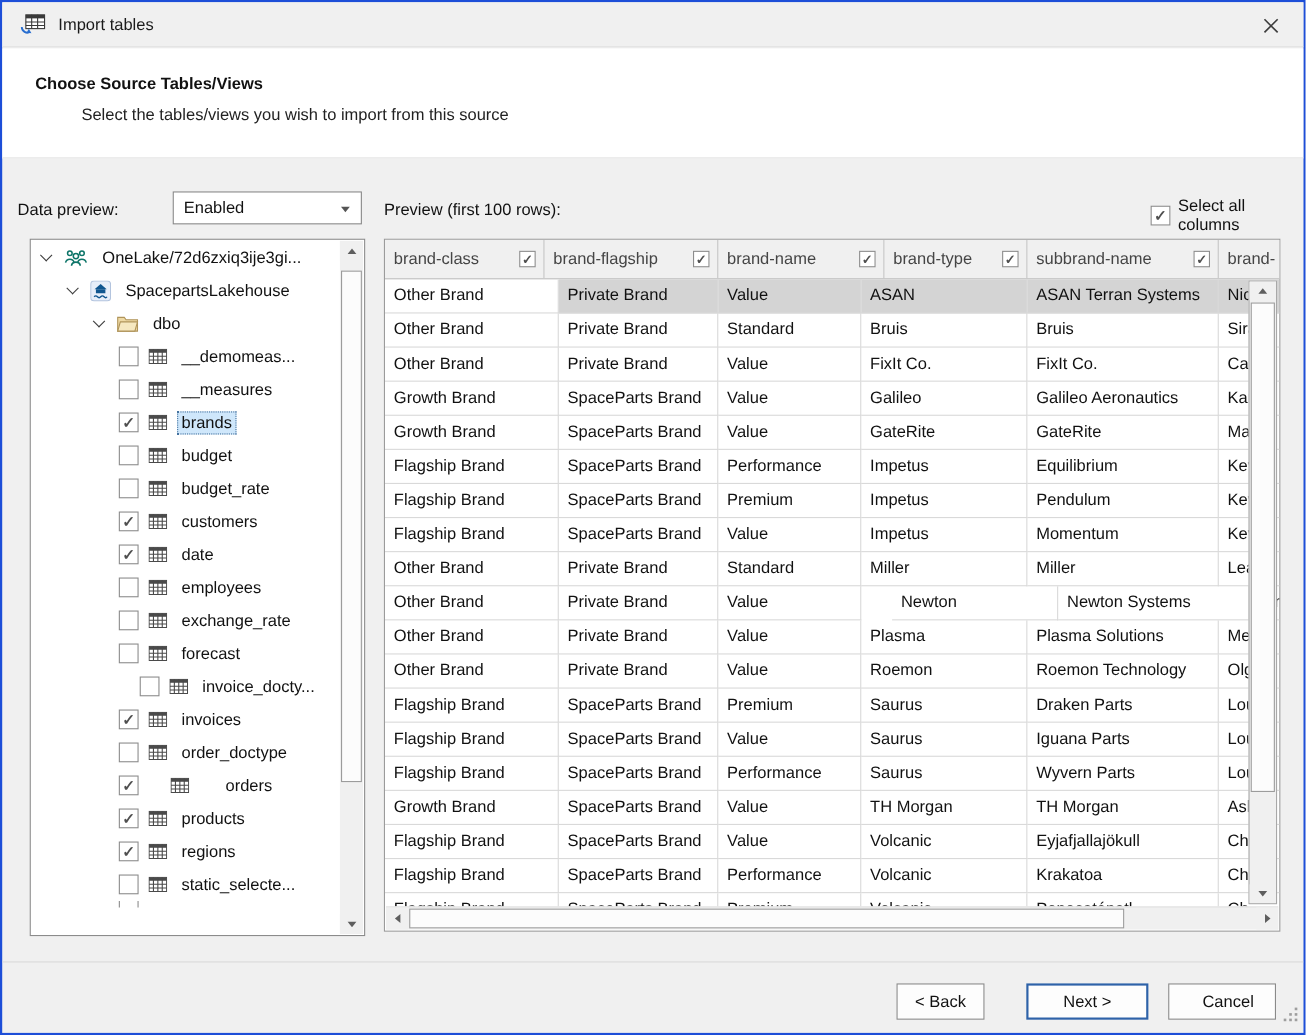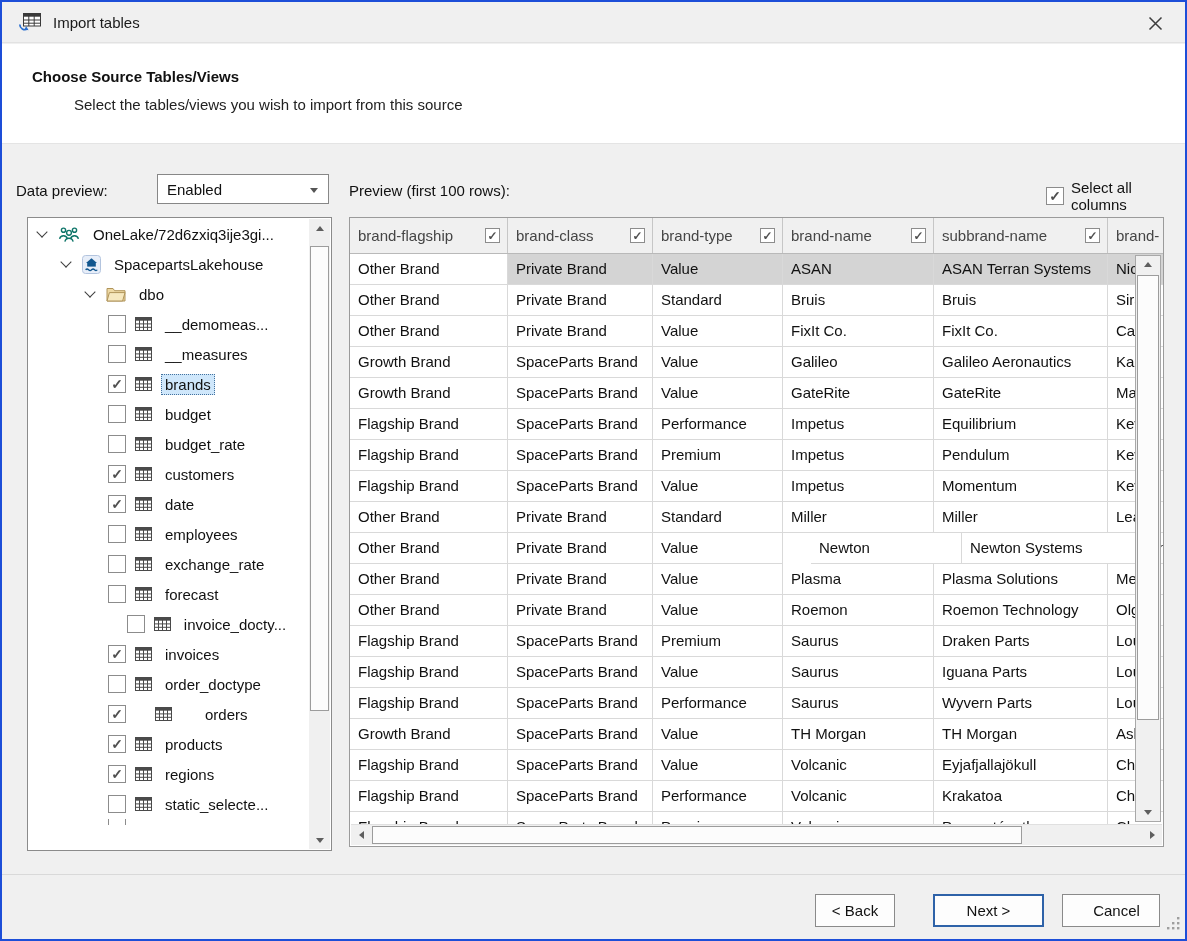--- a/index.html
+++ b/index.html
@@ -374,37 +374,37 @@
         </div>
       <div class="sb-thumb" style="top:27px; height:465px;"></div>
       <div class="sb-btn" style="bottom:0;">
           <span class="tri-down"></span>
         </div>
     </div>
   </div>
 
   <div class="grid">
     <div class="grid-header">
+        <div class="gh-cell" style="width: 145px;">
+          <span>brand-class</span>
+          <span class="gh-sp"></span>
+          <span class="cb cb-sm checked"></span>
+        </div>
         <div class="gh-cell" style="width: 158px;">
           <span>brand-flagship</span>
           <span class="gh-sp"></span>
           <span class="cb cb-sm checked"></span>
         </div>
-        <div class="gh-cell" style="width: 145px;">
-          <span>brand-class</span>
+        <div class="gh-cell" style="width: 151px;">
+          <span>brand-name</span>
           <span class="gh-sp"></span>
           <span class="cb cb-sm checked"></span>
         </div>
         <div class="gh-cell" style="width: 130px;">
           <span>brand-type</span>
-          <span class="gh-sp"></span>
-          <span class="cb cb-sm checked"></span>
-        </div>
-        <div class="gh-cell" style="width: 151px;">
-          <span>brand-name</span>
           <span class="gh-sp"></span>
           <span class="cb cb-sm checked"></span>
         </div>
         <div class="gh-cell" style="width: 174px;">
           <span>subbrand-name</span>
           <span class="gh-sp"></span>
           <span class="cb cb-sm checked"></span>
         </div>
         <div class="gh-cell" style="width: 120px;">
           <span>brand-</span>

